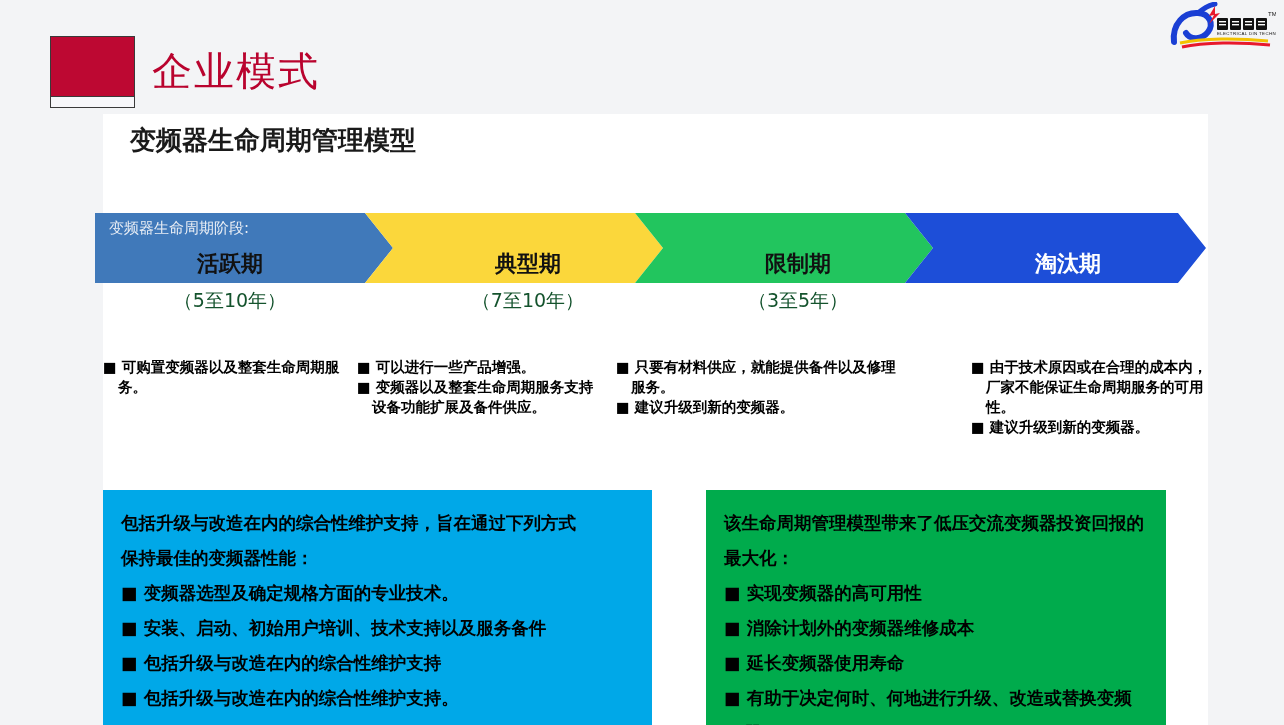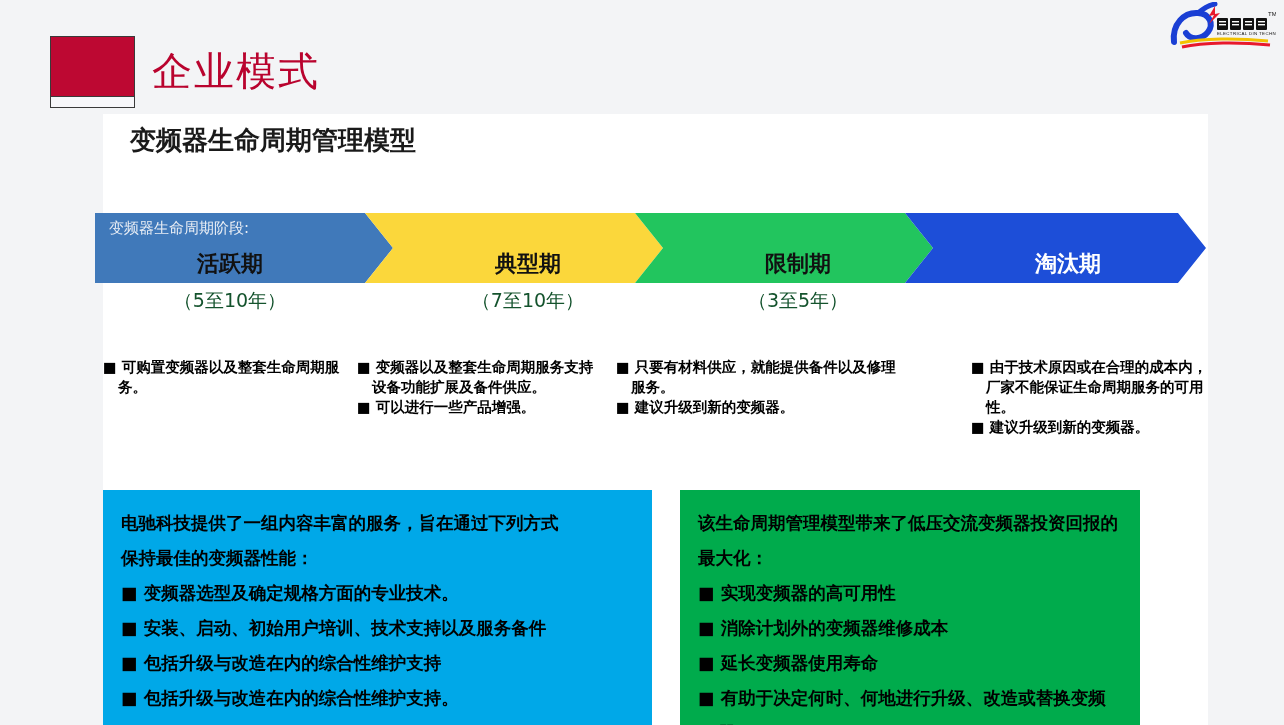--- a/index.html
+++ b/index.html
@@ -196,21 +196,21 @@
     line-height: 35px;
     color: #000000;
     overflow: hidden;
   }
   .callout p { margin: 0; }
   .callout p.bullet {
     text-indent: -20px;
     padding-left: 20px;
   }
   .callout-blue  { left: 8px;   width: 549px; background: #00a8e8; }
-  .callout-green { left: 585px; width: 460px; background: #00ab4c; }
+  .callout-green { left: 611px; width: 460px; background: #00ab4c; }
 </style>
 </head>
 <body>
 
 <div class="slide-header">
 
   <div class="header-swatch"></div>
 
   <div class="header-title">企业模式</div>
 
@@ -280,39 +280,39 @@
     <div class="duration duration-3"></div>
   </div>
 
   <div class="phase-notes">
 
     <div class="note-col note-col-0">
       <p>■ 可购置变频器以及整套生命周期服务。</p>
     </div>
 
     <div class="note-col note-col-1">
+      <p>■ 可以进行一些产品增强。</p>
       <p>■ 变频器以及整套生命周期服务支持设备功能扩展及备件供应。</p>
-      <p>■ 可以进行一些产品增强。</p>
     </div>
 
     <div class="note-col note-col-2">
       <p>■ 只要有材料供应，就能提供备件以及修理服务。</p>
       <p>■ 建议升级到新的变频器。</p>
     </div>
 
     <div class="note-col note-col-3">
       <p>■ 由于技术原因或在合理的成本内，厂家不能保证生命周期服务的可用性。</p>
       <p>■ 建议升级到新的变频器。</p>
     </div>
   </div>
 
   <div class="callouts">
 
     <div class="callout callout-blue">
-      <p>电驰科技提供了一组内容丰富的服务，旨在通过下列方式</p>
+      <p>包括升级与改造在内的综合性维护支持，旨在通过下列方式</p>
       <p>保持最佳的变频器性能：</p>
       <p class="bullet">■ 变频器选型及确定规格方面的专业技术。</p>
       <p class="bullet">■ 安装、启动、初始用户培训、技术支持以及服务备件</p>
       <p class="bullet">■ 包括升级与改造在内的综合性维护支持</p>
       <p class="bullet">■ 包括升级与改造在内的综合性维护支持。</p>
     </div>
 
     <div class="callout callout-green">
       <p>该生命周期管理模型带来了低压交流变频器投资回报的</p>
       <p>最大化：</p>

